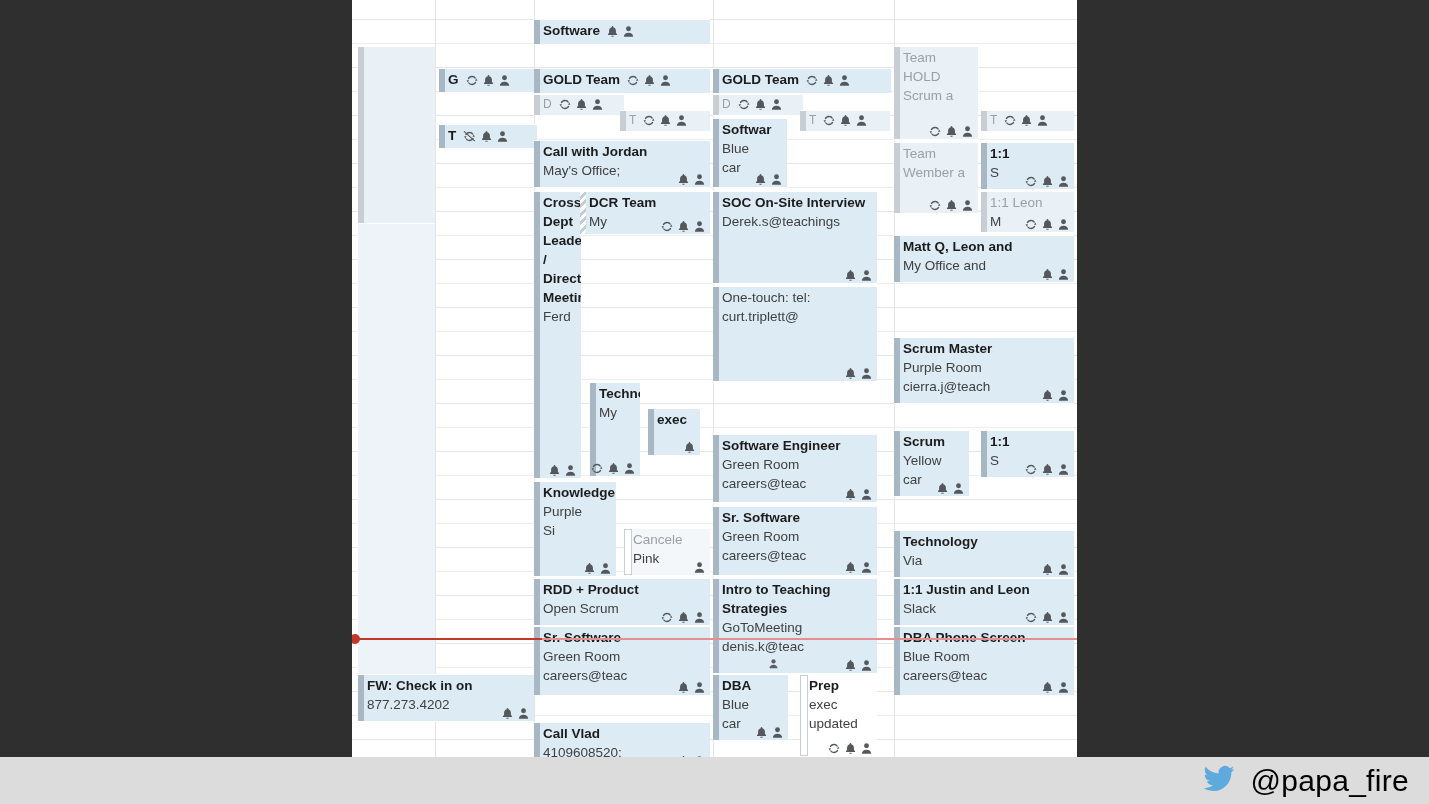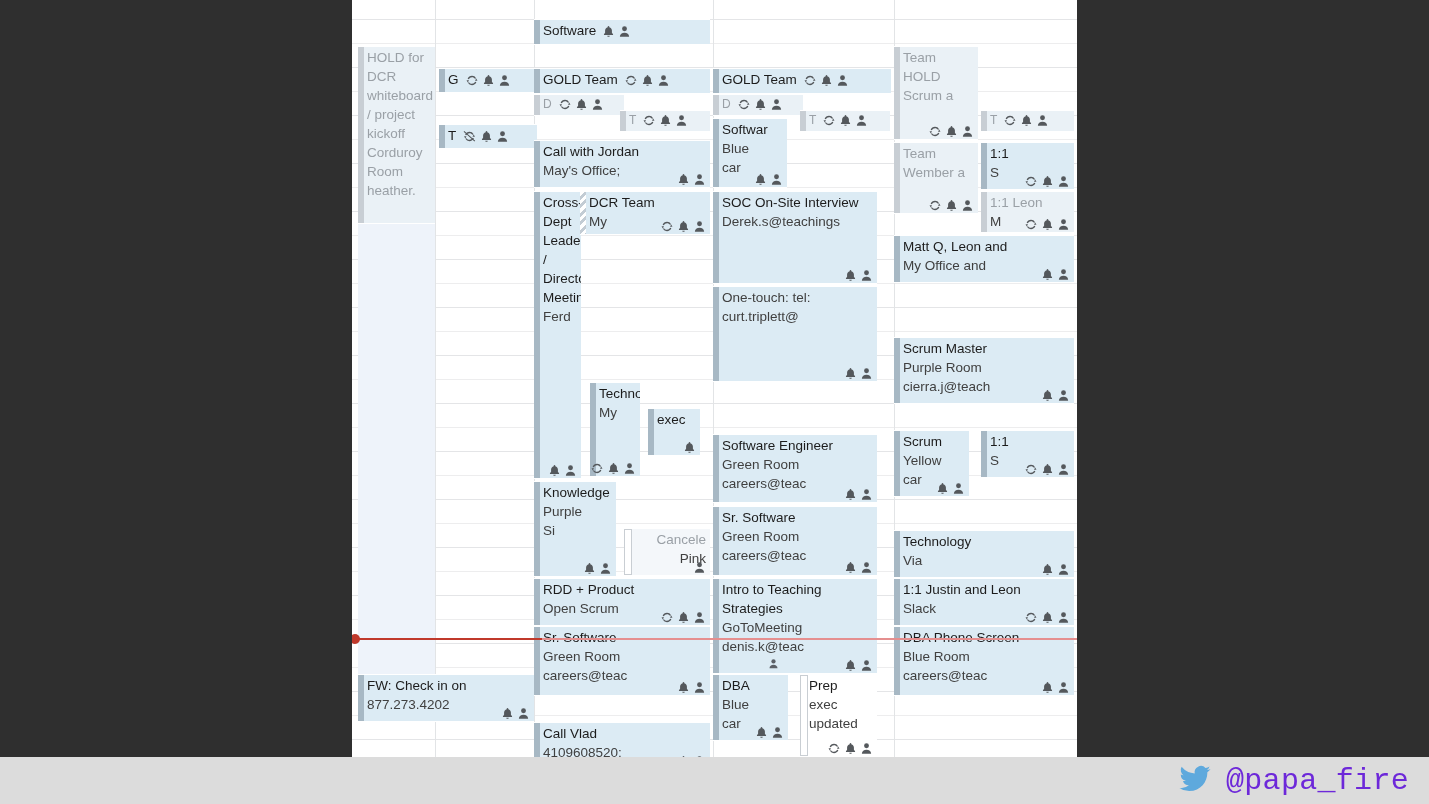--- a/index.html
+++ b/index.html
@@ -33,32 +33,32 @@
     line-height:19px;
     box-sizing:border-box;
     padding:1px 4px 1px 9px;
     overflow:hidden;
     border-top:1px solid #ffffff;
     border-bottom:1px solid #ffffff;
   }
   .ev .bar{
     position:absolute;left:0;top:0;bottom:0;width:6px;background:#a7b8c4;
   }
-  .ev .ttl{font-weight:normal;display:block;}
+  .ev .ttl{font-weight:bold;display:block;}
   .ev .sub{font-weight:normal;display:block;color:#404040;}
   .ev.faint{background:#eaf1f6;color:#9aa0a6;}
   .ev.faint .ttl{font-weight:normal;color:#9aa0a6;}
   .ev.faint .bar{background:#c8ced4;}
   .ev.tiny{font-size:12px;line-height:16px;padding-top:1px;}
   .ev.outline{background:#ffffff;}
   .ev.outline .bar{background:#ffffff;border:1px solid #c9ced3;width:8px;box-sizing:border-box;}
   .ev.hatch .bar{
     background:repeating-linear-gradient(135deg,#ffffff 0 3px,#c3ccd4 3px 6px);
   }
-  .ev.cancel{background:#f4f7fa;color:#9aa0a6;text-align:right;}
+  .ev.cancel{background:#f4f7fa;color:#9aa0a6;}
   .ev.cancel .ttl{font-weight:normal;color:#9aa0a6;text-decoration:none;}
   .ev.cancel .bar{background:#ffffff;border:1px solid #c9ced3;width:8px;box-sizing:border-box;}
 
   
   .icons{
     position:absolute;right:4px;bottom:1px;
     display:flex;align-items:center;gap:3px;
     color:#54585c;
   }
   .icons.inline{position:static;display:inline-flex;vertical-align:middle;margin-left:6px;}
@@ -74,22 +74,22 @@
   .greydot{position:absolute;width:9px;height:9px;color:#5c6066;}
 
   
   #wmbar{
     position:absolute;left:0;bottom:0;width:1429px;height:47px;
     background:#dcdcdc;
     display:flex;align-items:center;justify-content:flex-end;
     padding-right:20px;box-sizing:border-box;
   }
   #wmbar .handle{
-    font-size:30px;color:#6d28d9;letter-spacing:0.3px;
-    font-family:Liberation Mono, monospace;
+    font-size:30px;color:#000000;letter-spacing:0.3px;
+    font-family:Liberation Sans, sans-serif;
   }
   #wmbar .bird{margin-right:12px;display:block;}
 </style>
 </head>
 <body>
 
 <div id="root">
 
   <div id="calendar">
     <div id="grid-lines">
@@ -145,21 +145,20 @@
               <span class="ico">
                 <svg width="13" height="13" viewBox="0 0 16 16" fill="#54585c">
                   <circle cx="8" cy="4.6" r="3"></circle>
                   <path d="M2.3 14.6c0-3.2 2.6-5 5.7-5s5.7 1.8 5.7 5z"></path>
                 </svg>
               </span>
             </span></span>
         </div>
         <div class="ev faint" id="ev-hold-dcr" style="left:6px;top:46px;width:77px;height:178px">
           <span class="bar"></span>
-          <span class="ttl">HOLD for DCR whiteboard / project kickoff Corduroy Room heather.</span>
         </div>
         <div class="ev" id="ev-g-short" style="left:87px;top:68px;width:98px;height:25px">
           <span class="bar"></span>
           <span class="ttl">G<span class="icons inline">
               <span class="ico">
                 <svg width="14" height="13" viewBox="0 0 16 16" fill="#54585c">
                   <path d="M13.2 5.6l-1.5 2.6h3zM2.8 10.4l1.5-2.6h-3z"></path>
                   <path d="M8 2.3c-2.4 0-4.5 1.4-5.4 3.5l1.5.6A4.3 4.3 0 0 1 8 3.9c1.5 0 2.9.8 3.7 2l1.4-.8A5.95 5.95 0 0 0 8 2.3zM8 13.7c2.4 0 4.5-1.4 5.4-3.5l-1.5-.6A4.3 4.3 0 0 1 8 12.1c-1.5 0-2.9-.8-3.7-2l-1.4.8A5.95 5.95 0 0 0 8 13.7z"></path>
                 </svg>
               </span>

